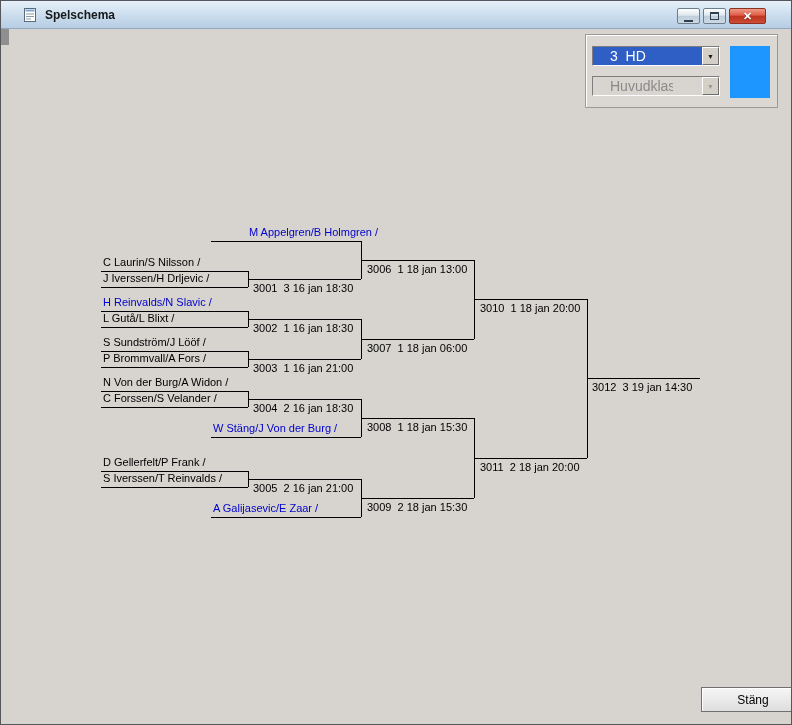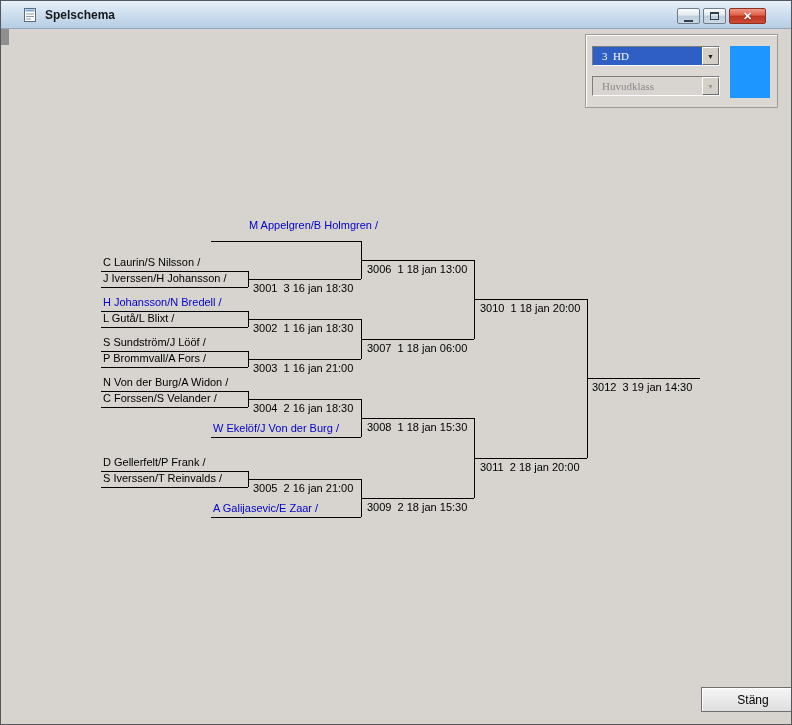--- a/index.html
+++ b/index.html
@@ -42,22 +42,22 @@
     position:absolute; left:584px; top:33px; width:193px; height:74px;
     background:#dbd8d3; border:1px solid #9a9a9a;
     box-shadow: inset 1px 1px 0 #ffffff;
   }
   .combo {
     position:absolute; width:128px; height:20px;
     border:1px solid; border-color:#7d7d7d #fcfcfc #fcfcfc #7d7d7d;
     background:#ffffff; display:flex;
   }
   .combo .field {
-    flex:1; display:flex; align-items:center; padding-left:9px;
-    font-size:11px; white-space:pre; overflow:hidden;font-family:Liberation Serif, serif;
+    flex:1; display:flex; align-items:center; padding-left:17px;
+    font-size:14px; white-space:pre; overflow:hidden;
   }
   .combo.focused .field { background:#2f5fc5; color:#ffffff; }
   .combo.disabled { background:#d8d5d0; }
   .combo.disabled .field { color:#8a8a8a; }
   .arrow-btn {
     width:17px; background:#d4d0c8;
     border:1px solid; border-color:#ffffff #6d6d6d #6d6d6d #ffffff;
     display:flex; align-items:center; justify-content:center;
     font-size:7px; color:#1a1a1a;
   }
@@ -166,30 +166,30 @@
       <line x1="360" y1="240" x2="360" y2="278"></line>
       <line x1="360" y1="318" x2="360" y2="358"></line>
       <line x1="360" y1="398" x2="360" y2="436"></line>
       <line x1="360" y1="478" x2="360" y2="516"></line>
       <line x1="473" y1="259" x2="473" y2="338"></line>
       <line x1="473" y1="417" x2="473" y2="497"></line>
       <line x1="586" y1="298" x2="586" y2="457"></line>
     </g>
   </svg>
 
-  <span class="team seeded" style="left: 212px; top: 218px; color: rgb(0, 0, 204); padding-left: 36px;">M Appelgren/B Holmgren /</span>
+  <span class="team seeded" style="left: 212px; top: 225px; color: rgb(0, 0, 204); padding-left: 36px;">M Appelgren/B Holmgren /</span>
   <span class="team" style="left:102px; top:255px;">C Laurin/S Nilsson /</span>
-  <span class="team" style="left:102px; top:271px;">J Iverssen/H Johansson /</span>
-  <span class="team seeded" style="left: 102px; top: 295px; color: rgb(0, 0, 204);">H Johansson/N Bredell /</span>
+  <span class="team" style="left:102px; top:271px;">J Iverssen/H Drljevic /</span>
+  <span class="team seeded" style="left: 102px; top: 295px; color: rgb(0, 0, 204);">H Reinvalds/N Slavic /</span>
   <span class="team" style="left:102px; top:311px;">L Gutå/L Blixt /</span>
   <span class="team" style="left:102px; top:335px;">S Sundström/J Lööf /</span>
   <span class="team" style="left:102px; top:351px;">P Brommvall/A Fors /</span>
   <span class="team" style="left:102px; top:375px;">N Von der Burg/A Widon /</span>
   <span class="team" style="left:102px; top:391px;">C Forssen/S Velander /</span>
-  <span class="team seeded" style="left: 212px; top: 421px; color: rgb(0, 0, 204);">W Ekelöf/J Von der Burg /</span>
+  <span class="team seeded" style="left: 212px; top: 421px; color: rgb(0, 0, 204);">W Stäng/J Von der Burg /</span>
   <span class="team" style="left:102px; top:455px;">D Gellerfelt/P Frank /</span>
   <span class="team" style="left:102px; top:471px;">S Iverssen/T Reinvalds /</span>
   <span class="team seeded" style="left: 212px; top: 501px; color: rgb(0, 0, 204);">A Galijasevic/E Zaar /</span>
 
   <span class="match-label" style="left:252px; top:281px;">3001  3 16 jan 18:30</span>
   <span class="match-label" style="left:252px; top:321px;">3002  1 16 jan 18:30</span>
   <span class="match-label" style="left:252px; top:361px;">3003  1 16 jan 21:00</span>
   <span class="match-label" style="left:252px; top:401px;">3004  2 16 jan 18:30</span>
   <span class="match-label" style="left:252px; top:481px;">3005  2 16 jan 21:00</span>
   <span class="match-label" style="left:366px; top:262px;">3006  1 18 jan 13:00</span>

